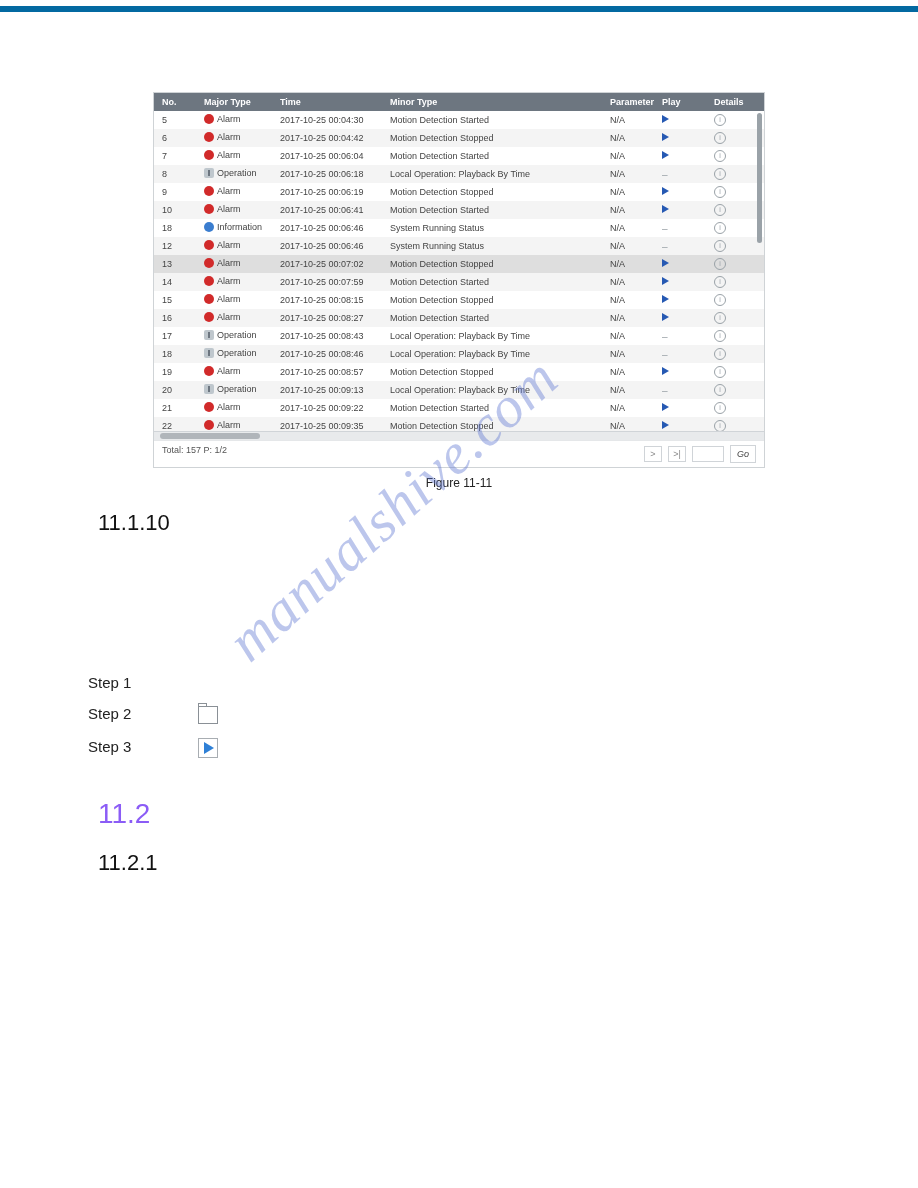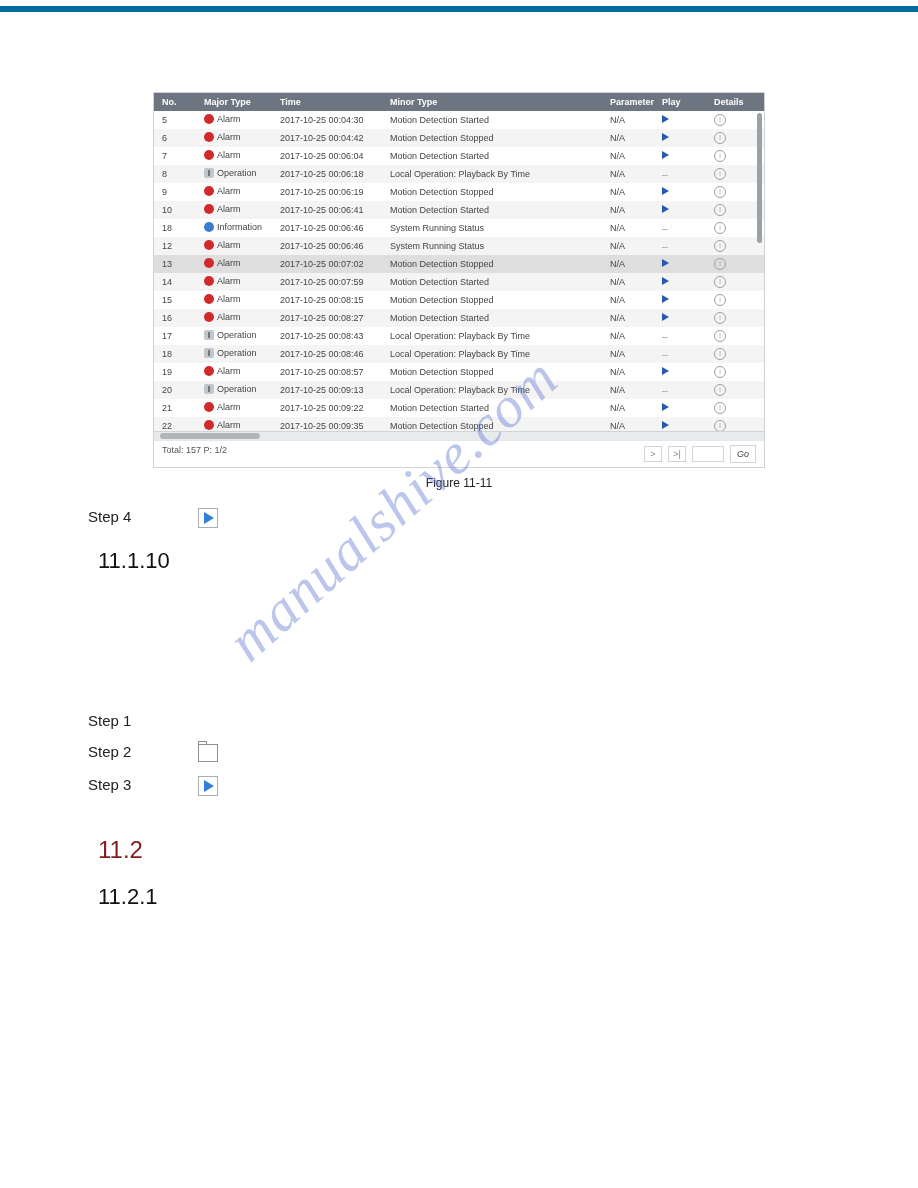--- a/index.html
+++ b/index.html
@@ -182,21 +182,21 @@
     vertical-align: middle;
     margin: 0 4px;
   }
   .inline-file::before {
     content:"";
     position:absolute; left:-1px; top:-4px;
     width:7px; height:3px; border:1px solid #8a9096; border-bottom:none;
   }
 
   .h-section { font-size: 22px; margin: 20px 0 4px 10px; color: #111; }
-  .h-major   { font-size: 24px; margin: 40px 0 4px 10px; color: #7f1d1d; }
+  .h-major   { font-size: 28px; margin: 40px 0 4px 10px; color: #8b5cf6; }
 
   
   .watermark {
     position: absolute;
     top: 430px; left: 170px;
     width: 520px;
     transform: rotate(-42deg);
     font-size: 58px;
     font-style: italic;
     color: rgba(96,118,210,0.42);
@@ -447,26 +447,20 @@
         <span class="nav-btn">&gt;</span>
         <span class="nav-btn">&gt;|</span>
         <span class="page-input"></span>
         <span class="go-btn">Go</span>
       </div>
     </div>
   </div>
 
   <div class="caption">Figure 11-11</div>
 
-  <div class="step-block">
-    <span class="step-label">Step 4</span>
-    <span class="step-extra">
-      <span class="inline-play"></span>
-    </span>
-  </div>
 
   <div class="h-section">11.1.10</div>
 
   <div style="height:120px"></div>
 
   <div class="step-block">
     <span class="step-label">Step 1</span>
   </div>
   <div class="step-block">
     <span class="step-label">Step 2</span>

